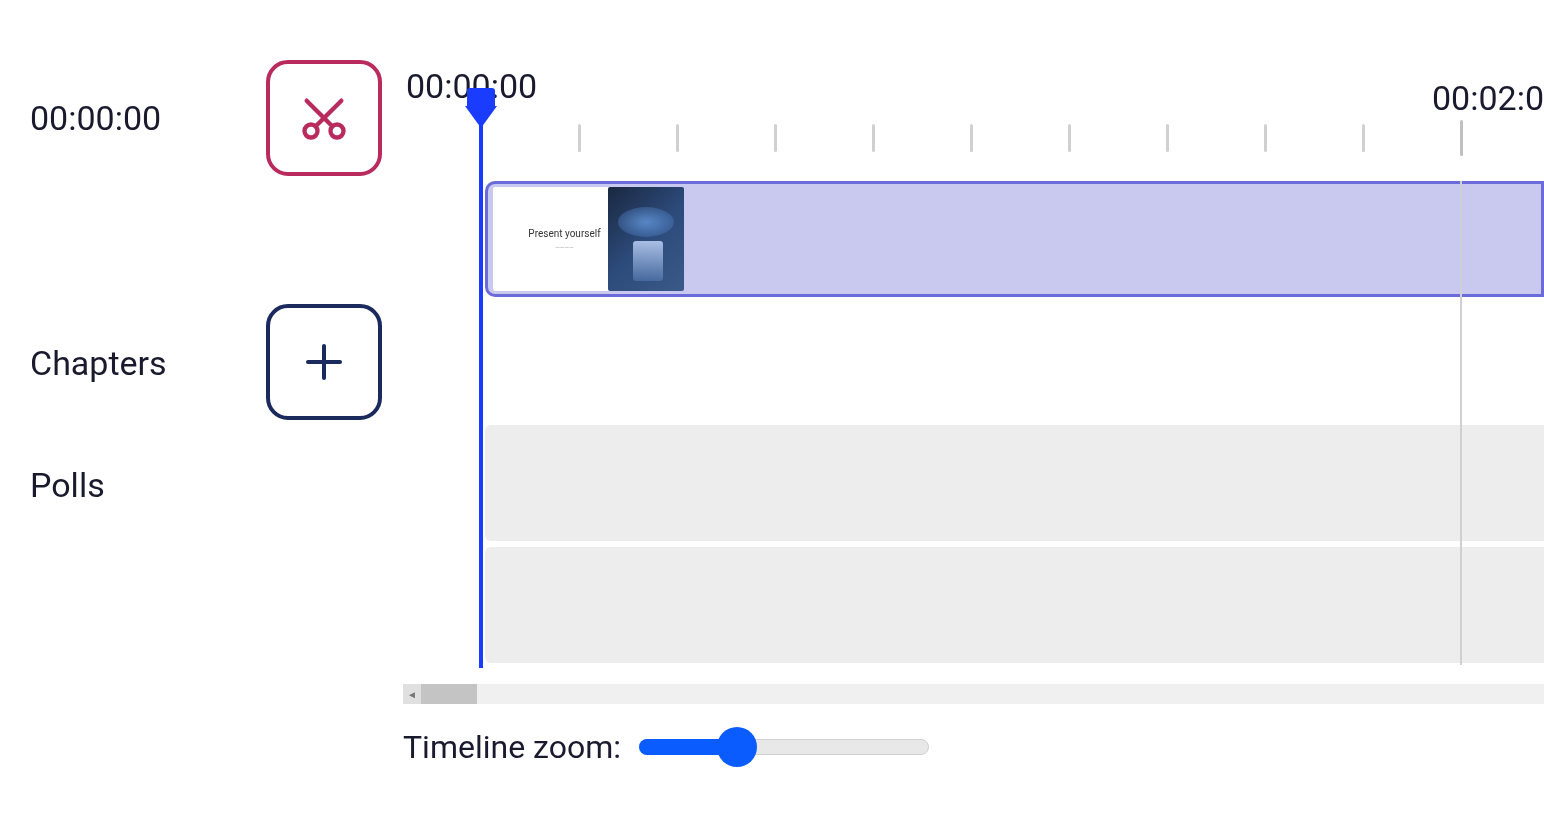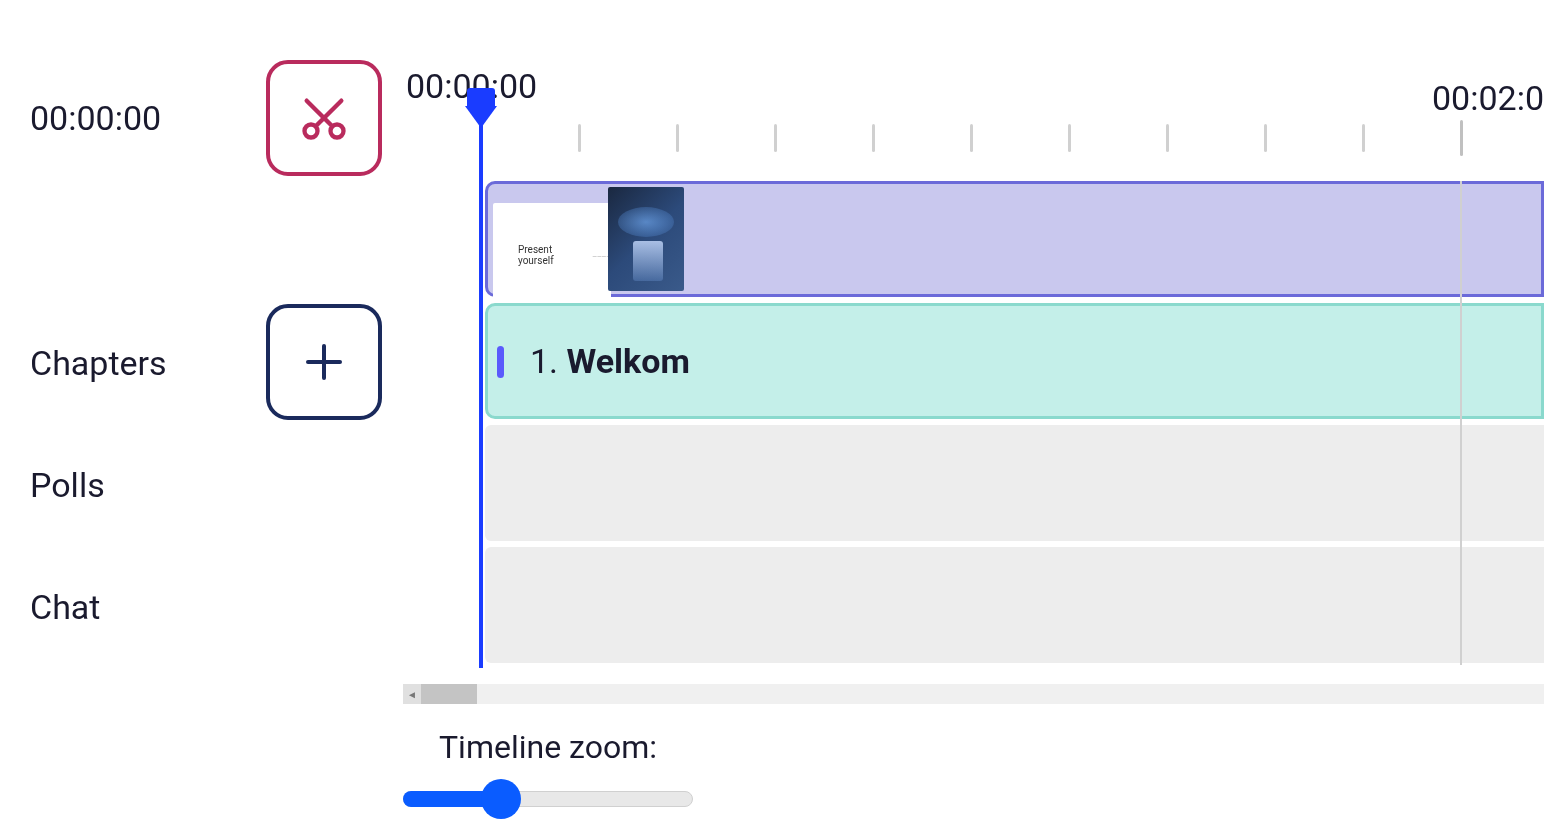--- a/index.html
+++ b/index.html
@@ -131,28 +131,28 @@
       border-radius: 10px 0 0 10px;
       border: 3px solid;
     }
     .slides-track {
       top: 181px;
       background: #c9c8ee;
       border-color: #6b6ad9;
     }
     .slide-thumb {
       position: absolute;
-      top: 19px;
+      top: 3px;
       left: 5px;
       height: 104px;
       width: 118px;
       background: #ffffff;
       border-radius: 2px;
       display: flex;
-      flex-direction: row;
+      flex-direction: column;
       align-items: center;
       justify-content: center;
       gap: 4px;
       padding-left: 25px;
     }
     .slide-thumb .txt {
       font-size: 10px;
       color: #333;
     }
     .slide-thumb .sub {
@@ -273,21 +273,20 @@
       background: #c4c4c4;
       cursor: pointer;
     }
     .zoom-control {
       position: absolute;
       left: 3px;
       top: 728px;
       display: flex;
       align-items: center;
       gap: 18px;
-      flex-direction: column;
     }
     .zoom-label {
       font-size: 32px;
       color: #1a1a2e;
     }
     .slider-wrap {
       position: relative;
       width: 290px;
       height: 30px;
       display: flex;
@@ -320,21 +319,20 @@
       cursor: pointer;
     }
   </style>
 </head>
 <body>
 
 <div class="left-panel">
   <div class="row-label row-time">00:00:00</div>
   <div class="row-label row-polls">Polls</div>
   <div class="row-label row-chapters">Chapters</div>
-  <div class="row-label row-chat">Chat</div>
 
   <div class="action-btn cut-btn">
     <svg width="52" height="52" viewBox="0 0 24 24" fill="none" stroke="#b92b5d" stroke-width="2" stroke-linecap="round" stroke-linejoin="round">
       <circle cx="6" cy="18" r="3"></circle>
       <circle cx="18" cy="18" r="3"></circle>
       <line x1="20" y1="4" x2="8.4" y2="15.6"></line>
       <line x1="4" y1="4" x2="15.6" y2="15.6"></line>
     </svg>
   </div>
 
@@ -371,27 +369,20 @@
 
   <div class="track slides-track">
     <div class="slide-handle"></div>
     <div class="slide-thumb">
       <div class="txt">Present yourself</div>
       <div class="sub">————</div>
     </div>
     <div class="slide-thumb2"></div>
   </div>
 
-  <div class="track chapters-track">
-    <div class="chapter-handle"></div>
-    <div class="chapter-text">
-      <span class="num">1.</span>
-      <span class="title">Welkom</span>
-    </div>
-  </div>
 
   <div class="empty-track polls-track"></div>
   <div class="track-divider div-1"></div>
   <div class="empty-track chat-track"></div>
 
   <div class="scrollbar-track">
     <div class="scrollbar-left-btn">◄</div>
     <div class="scrollbar-thumb"></div>
   </div>
 

